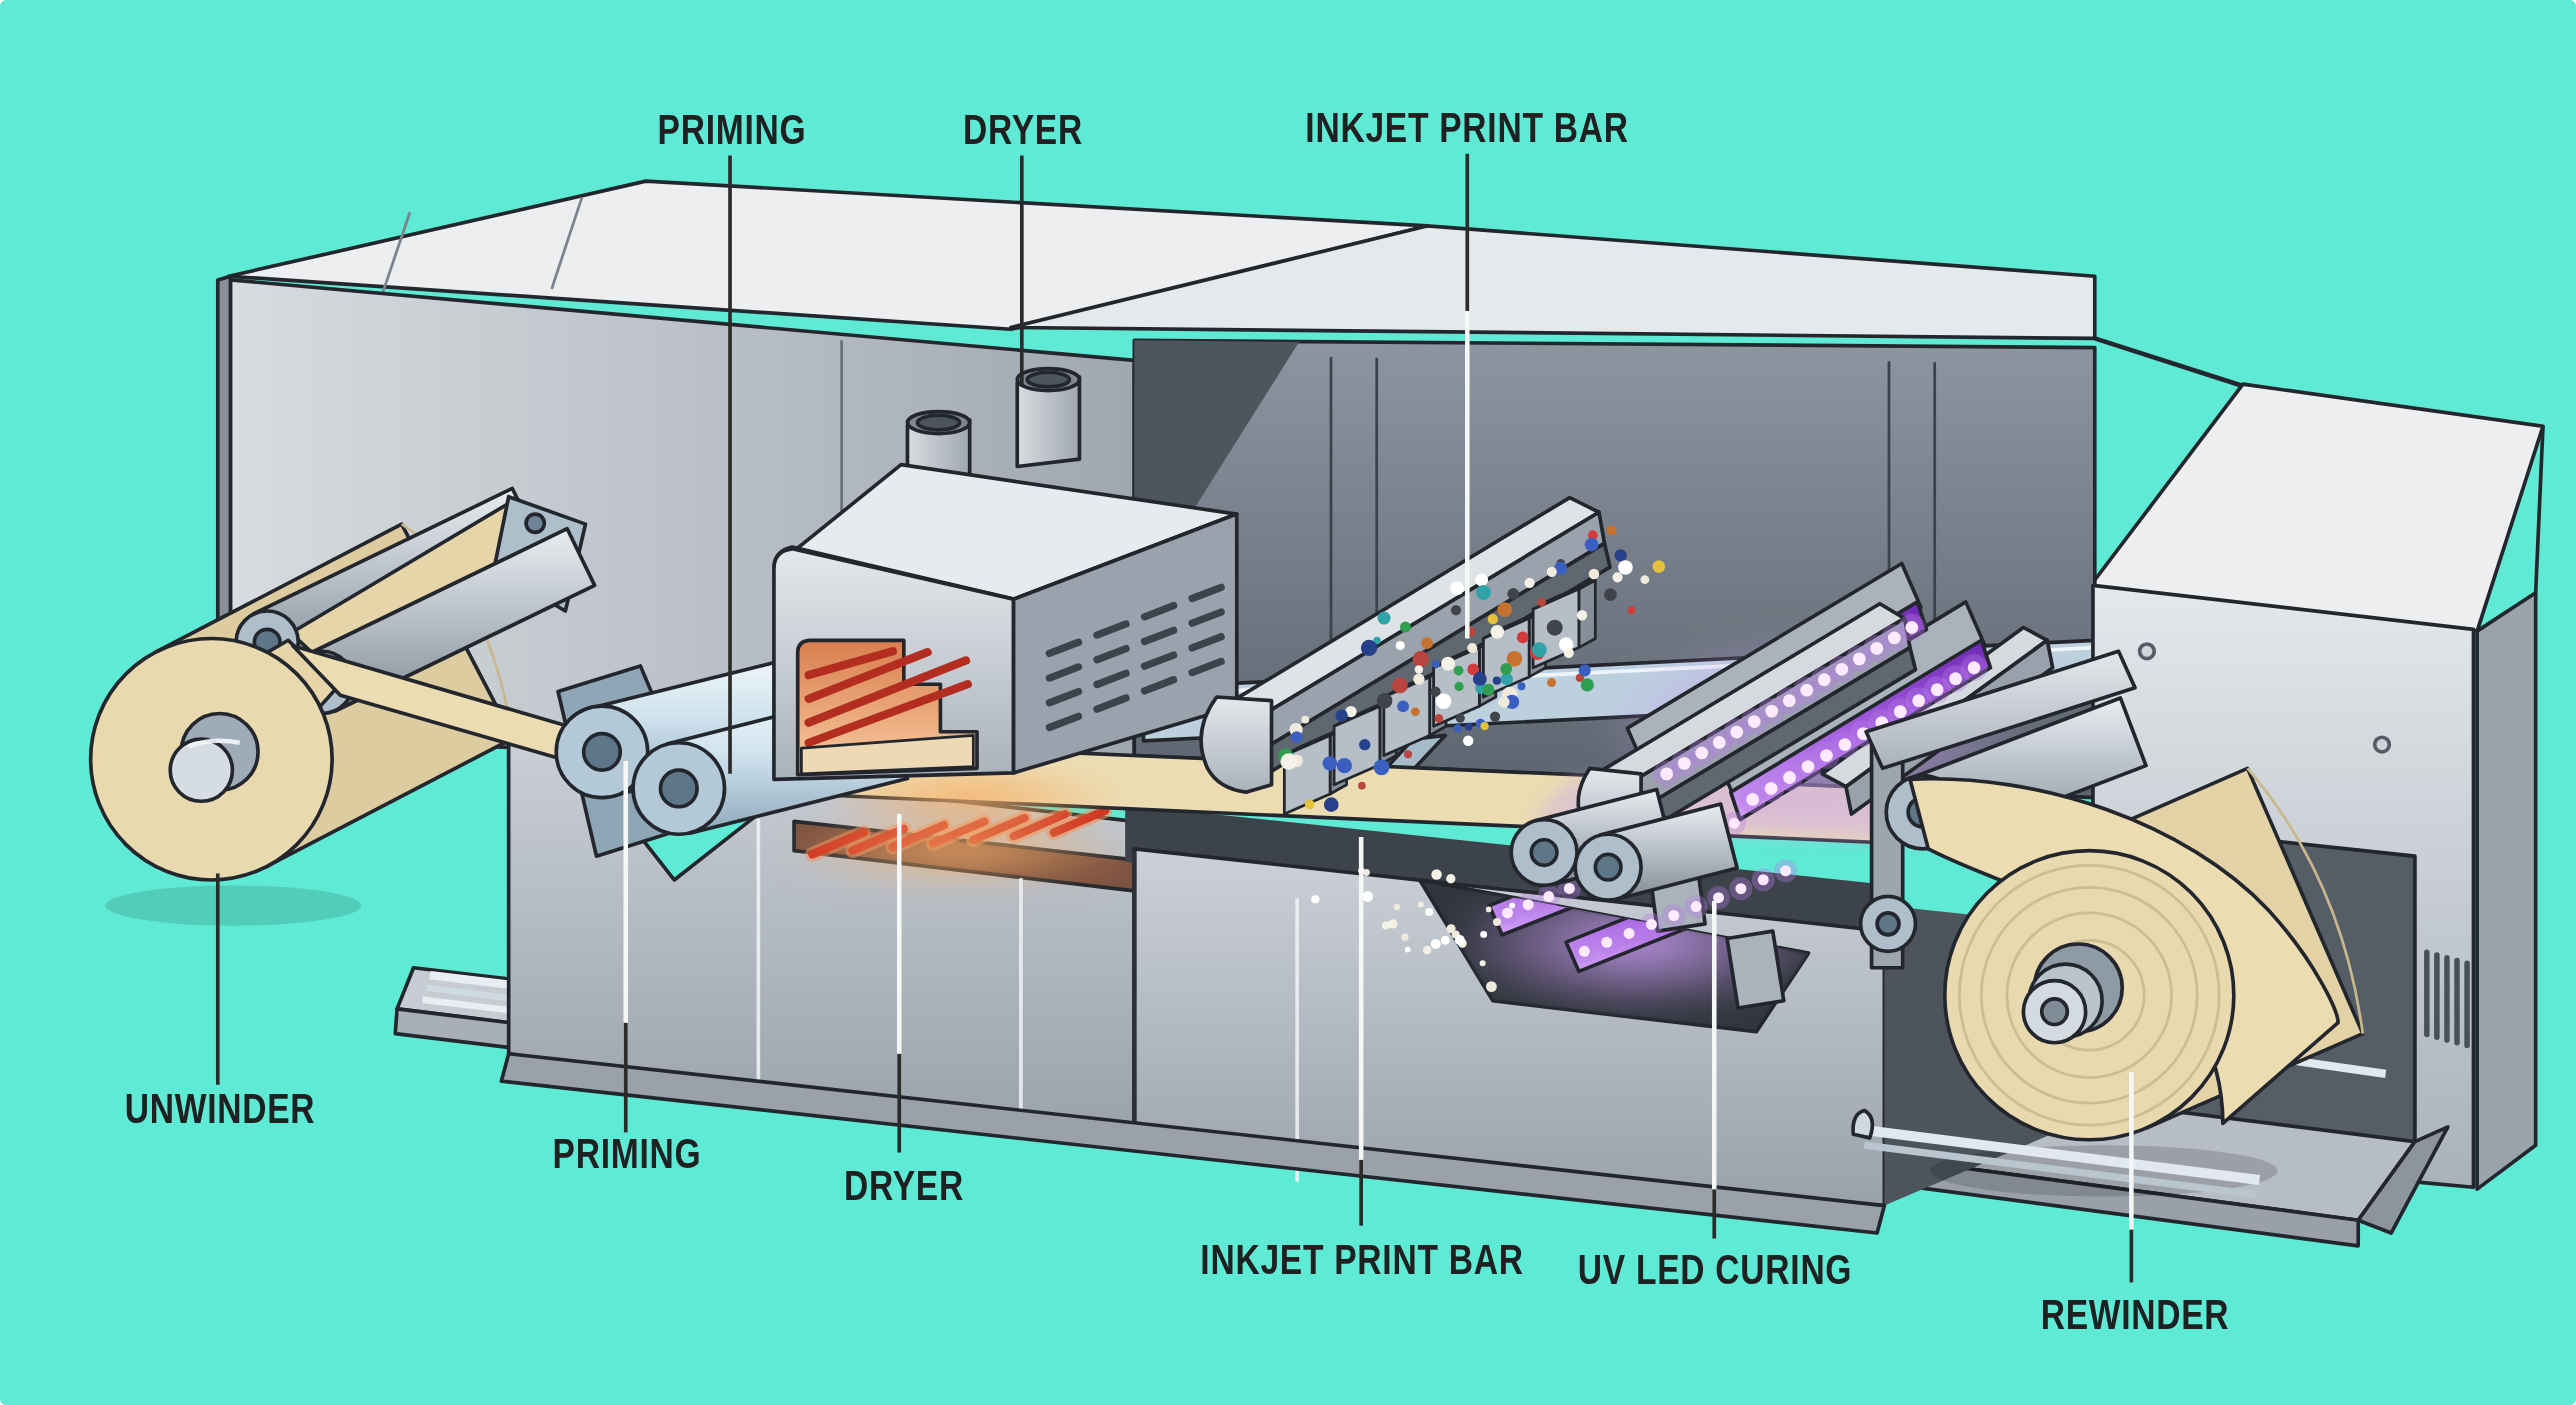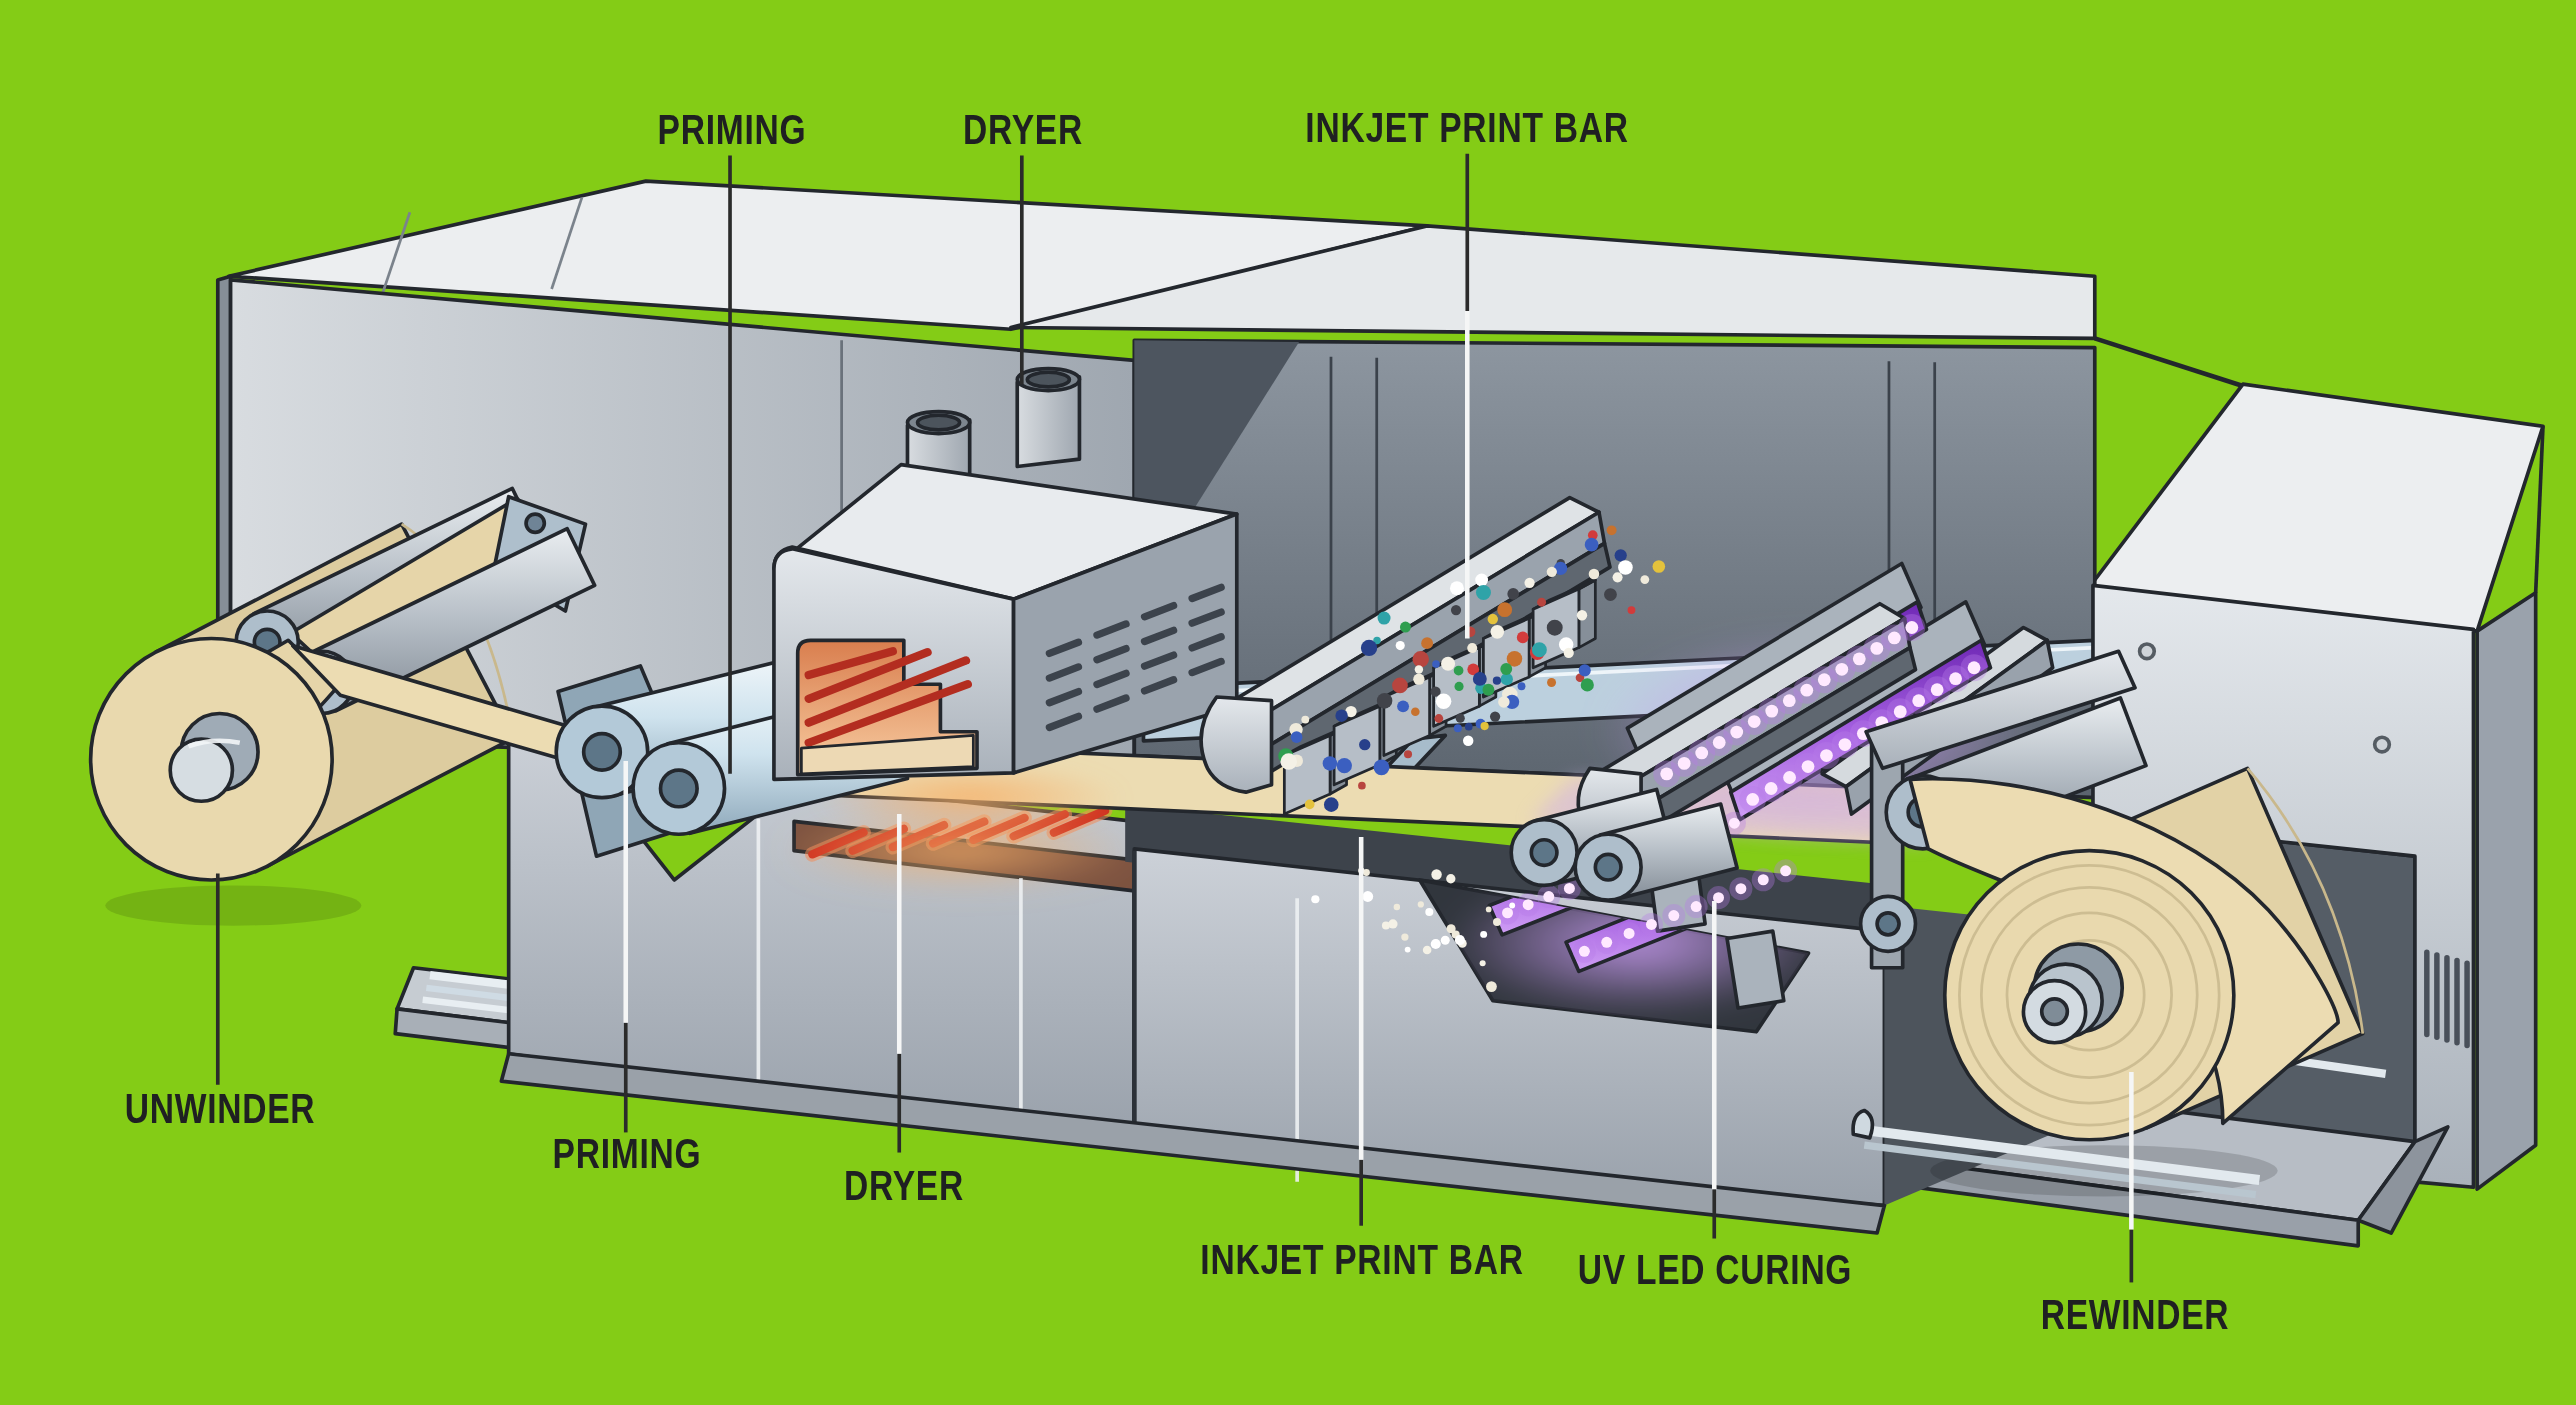--- a/index.html
+++ b/index.html
@@ -1,17 +1,17 @@
 <!DOCTYPE html>
 <html style="font-size:14.6px"><head>
 <meta charset="utf-8">
 <style>
   html,body{margin:0;padding:0;background:#fbfaf7;}
   #stage{position:relative;width:2576px;height:1405px;overflow:hidden;
-         font-family:"Liberation Sans",sans-serif;background:#84cc16;}
+         font-family:"Liberation Sans",sans-serif;background:#5eead4;border-radius:6px;}
   #art{position:absolute;left:0;top:0;}
   .lbl{position:absolute;transform:translate(-50%,-50%) scaleX(0.8);
        font-size:42px;font-weight:700;letter-spacing:0.9px;color:#1f2022;
        white-space:nowrap;font-family:"Liberation Sans",sans-serif;}
 </style>
 </head>
 <body>
 
 <div id="stage">
 

